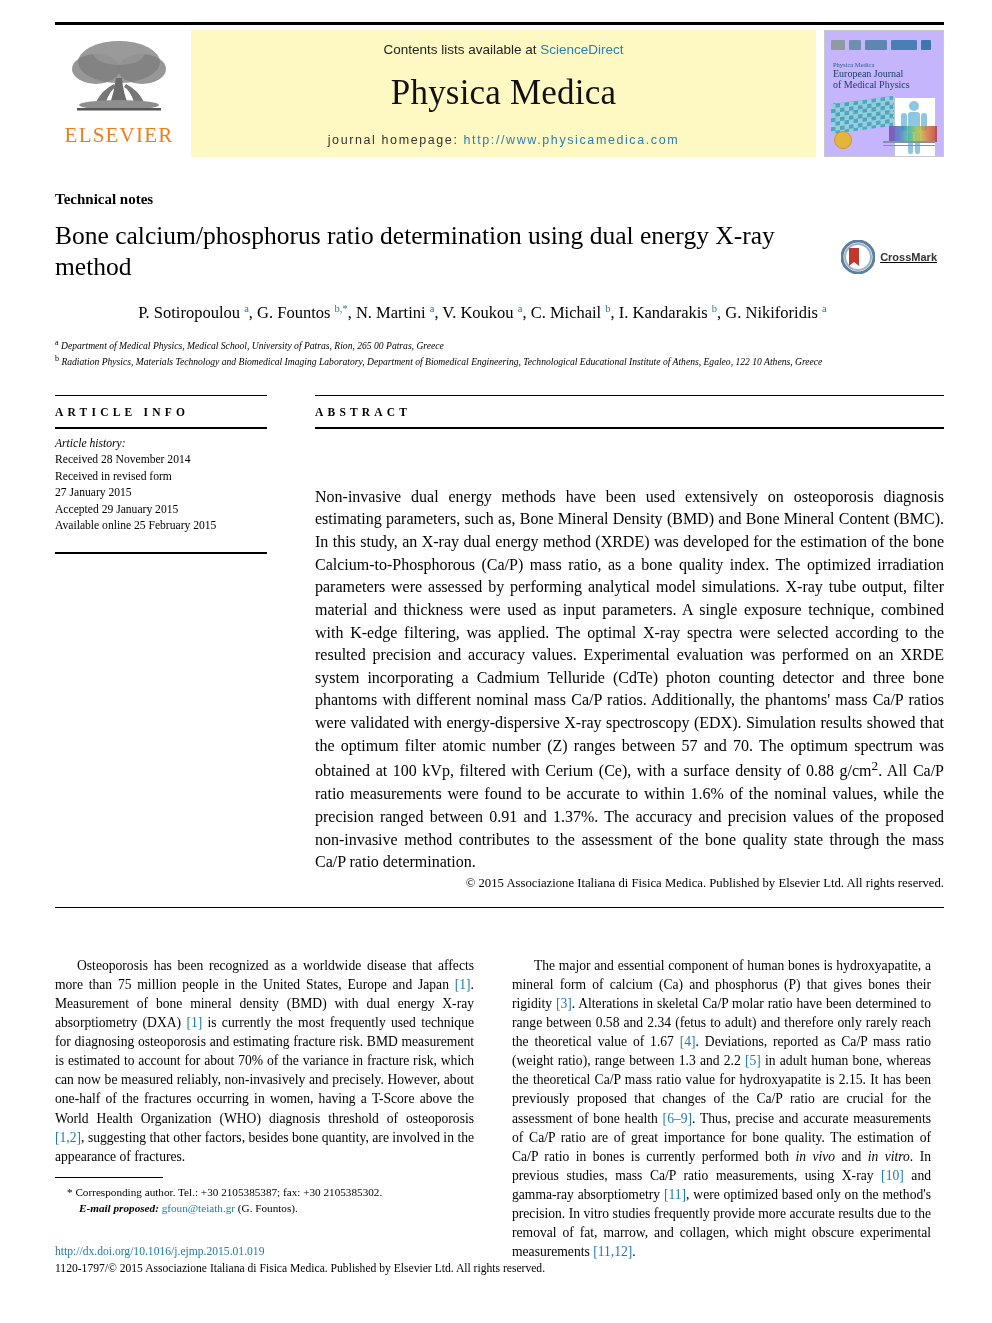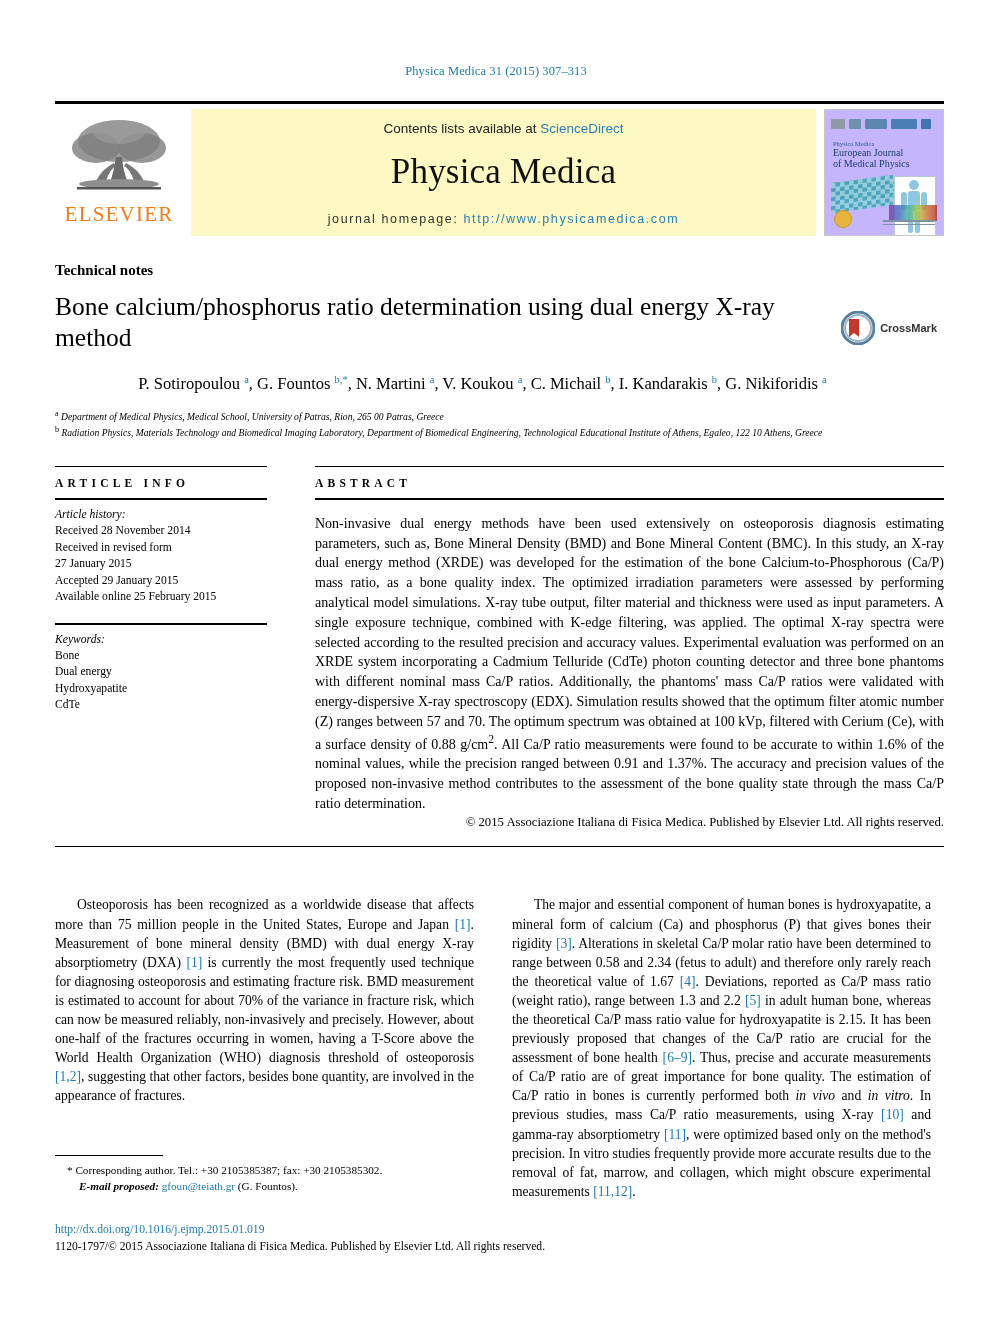--- a/index.html
+++ b/index.html
@@ -152,41 +152,41 @@
     background: #e8b33a; border: 1px solid #c79a26;
   }
   .cover-footnote {
     position: absolute; right: 8px; bottom: 8px;
     width: 52px;
   }
   .cover-footnote i { display:block; height:1.5px; background:#7f93a5; margin-bottom:2px; }
 
   
   .section-kicker {
-    margin: 26px 55px 0 55px;
+    margin: 34px 55px 0 55px;
     font-family: "Liberation Serif", serif;
     font-weight: bold;
     font-size: 15px;
   }
   .title-block {
     margin: 12px 55px 0 55px;
     position: relative;
     padding-right: 130px;
   }
   .article-title {
     font-size: 25.5px;
     line-height: 1.22;
     font-weight: normal;
     margin: 0;
     font-family: "Liberation Serif", serif;
   }
   .crossmark {
     position: absolute;
     top: 20px; right: 0;
-    display: flex; align-items: center; gap: 5px;
+    display: flex; align-items: center; gap: 5px; text-decoration: underline;
   }
   .crossmark-label {
     font-family: "Liberation Sans", sans-serif;
     font-size: 11px;
     font-weight: bold;
     color: #333;
   }
   .authors {
     margin: 18px 55px 0 28px;
     font-size: 16.5px;
@@ -217,24 +217,25 @@
     font-size: 11.5px;
     letter-spacing: 4.2px;
     padding: 10px 0 9px 0;
   }
   .thick-rule { border-top: 2px solid #000; }
   .info-body { font-size: 11.6px; line-height: 1.42; padding-top: 7px; }
   .info-body .lab { font-style: italic; }
   .info-gap { height: 14px; }
   .thin-rule-block { border-top: 2px solid #000; margin-top: 3px; }
   .abstract-body {
-    font-size: 14px;
+    font-size: 16px;
     line-height: 1.415;
     text-align: justify;
     padding-top: 14px;
+    margin-top: 43px;
   }
   .abstract-copyright {
     text-align: right;
     font-size: 12.7px;
     padding-top: 2px;
   }
   .rule-under-abstract {
     margin: 16px 48px 0 55px;
     border-top: 1px solid #000;
   }
@@ -297,21 +298,20 @@
   .issn-line {
     font-size: 11.6px;
     line-height: 1.5;
   }
 </style>
 </head>
 <body>
 
 <div class="page">
 
-  <div class="running-head">Physica Medica 31 (2015) 307–313</div>
 
   <div class="masthead">
     <div class="masthead-rule"></div>
     <div class="masthead-inner">
 
       <div class="elsevier-logo">
         <svg width="110" height="88" viewBox="0 0 110 88">
           <g fill="#6f6f6f">
             <ellipse cx="55" cy="26" rx="41" ry="21" fill="#8a8a8a" opacity="0.85"></ellipse>
             <ellipse cx="32" cy="33" rx="24" ry="15" fill="#7d7d7d" opacity="0.8"></ellipse>
@@ -414,27 +414,20 @@
       <div class="info-body">
         <div class="lab">Article history:</div>
         <div>Received 28 November 2014</div>
         <div>Received in revised form</div>
         <div>27 January 2015</div>
         <div>Accepted 29 January 2015</div>
         <div>Available online 25 February 2015</div>
       </div>
       <div class="info-gap"></div>
       <div class="thin-rule-block"></div>
-      <div class="info-body">
-        <div class="lab">Keywords:</div>
-        <div>Bone</div>
-        <div>Dual energy</div>
-        <div>Hydroxyapatite</div>
-        <div>CdTe</div>
-      </div>
     </div>
 
     <div class="col-abstract">
       <div class="head-rule-top"></div>
       <div class="sec-label">ABSTRACT</div>
       <div class="thick-rule"></div>
       <div class="abstract-body">
         <span>Non-invasive dual energy methods have been used extensively on osteoporosis diagnosis estimating parameters, such as, Bone Mineral Density (BMD) and Bone Mineral Content (BMC). In this study, an X-ray dual energy method (XRDE) was developed for the estimation of the bone Calcium-to-Phosphorous (Ca/P) mass ratio, as a bone quality index. The optimized irradiation parameters were assessed by performing analytical model simulations. X-ray tube output, filter material and thickness were used as input parameters. A single exposure technique, combined with K-edge filtering, was applied. The optimal X-ray spectra were selected according to the resulted precision and accuracy values. Experimental evaluation was performed on an XRDE system incorporating a Cadmium Telluride (CdTe) photon counting detector and three bone phantoms with different nominal mass Ca/P ratios. Additionally, the phantoms' mass Ca/P ratios were validated with energy-dispersive X-ray spectroscopy (EDX). Simulation results showed that the optimum filter atomic number (Z) ranges between 57 and 70. The optimum spectrum was obtained at 100 kVp, filtered with Cerium (Ce), with a surface density of 0.88 g/cm</span><sup>2</sup><span>. All Ca/P ratio measurements were found to be accurate to within 1.6% of the nominal values, while the precision ranged between 0.91 and 1.37%. The accuracy and precision values of the proposed non-invasive method contributes to the assessment of the bone quality state through the mass Ca/P ratio determination.</span>
       </div>
       <div class="abstract-copyright">© 2015 Associazione Italiana di Fisica Medica. Published by Elsevier Ltd. All rights reserved.</div>

